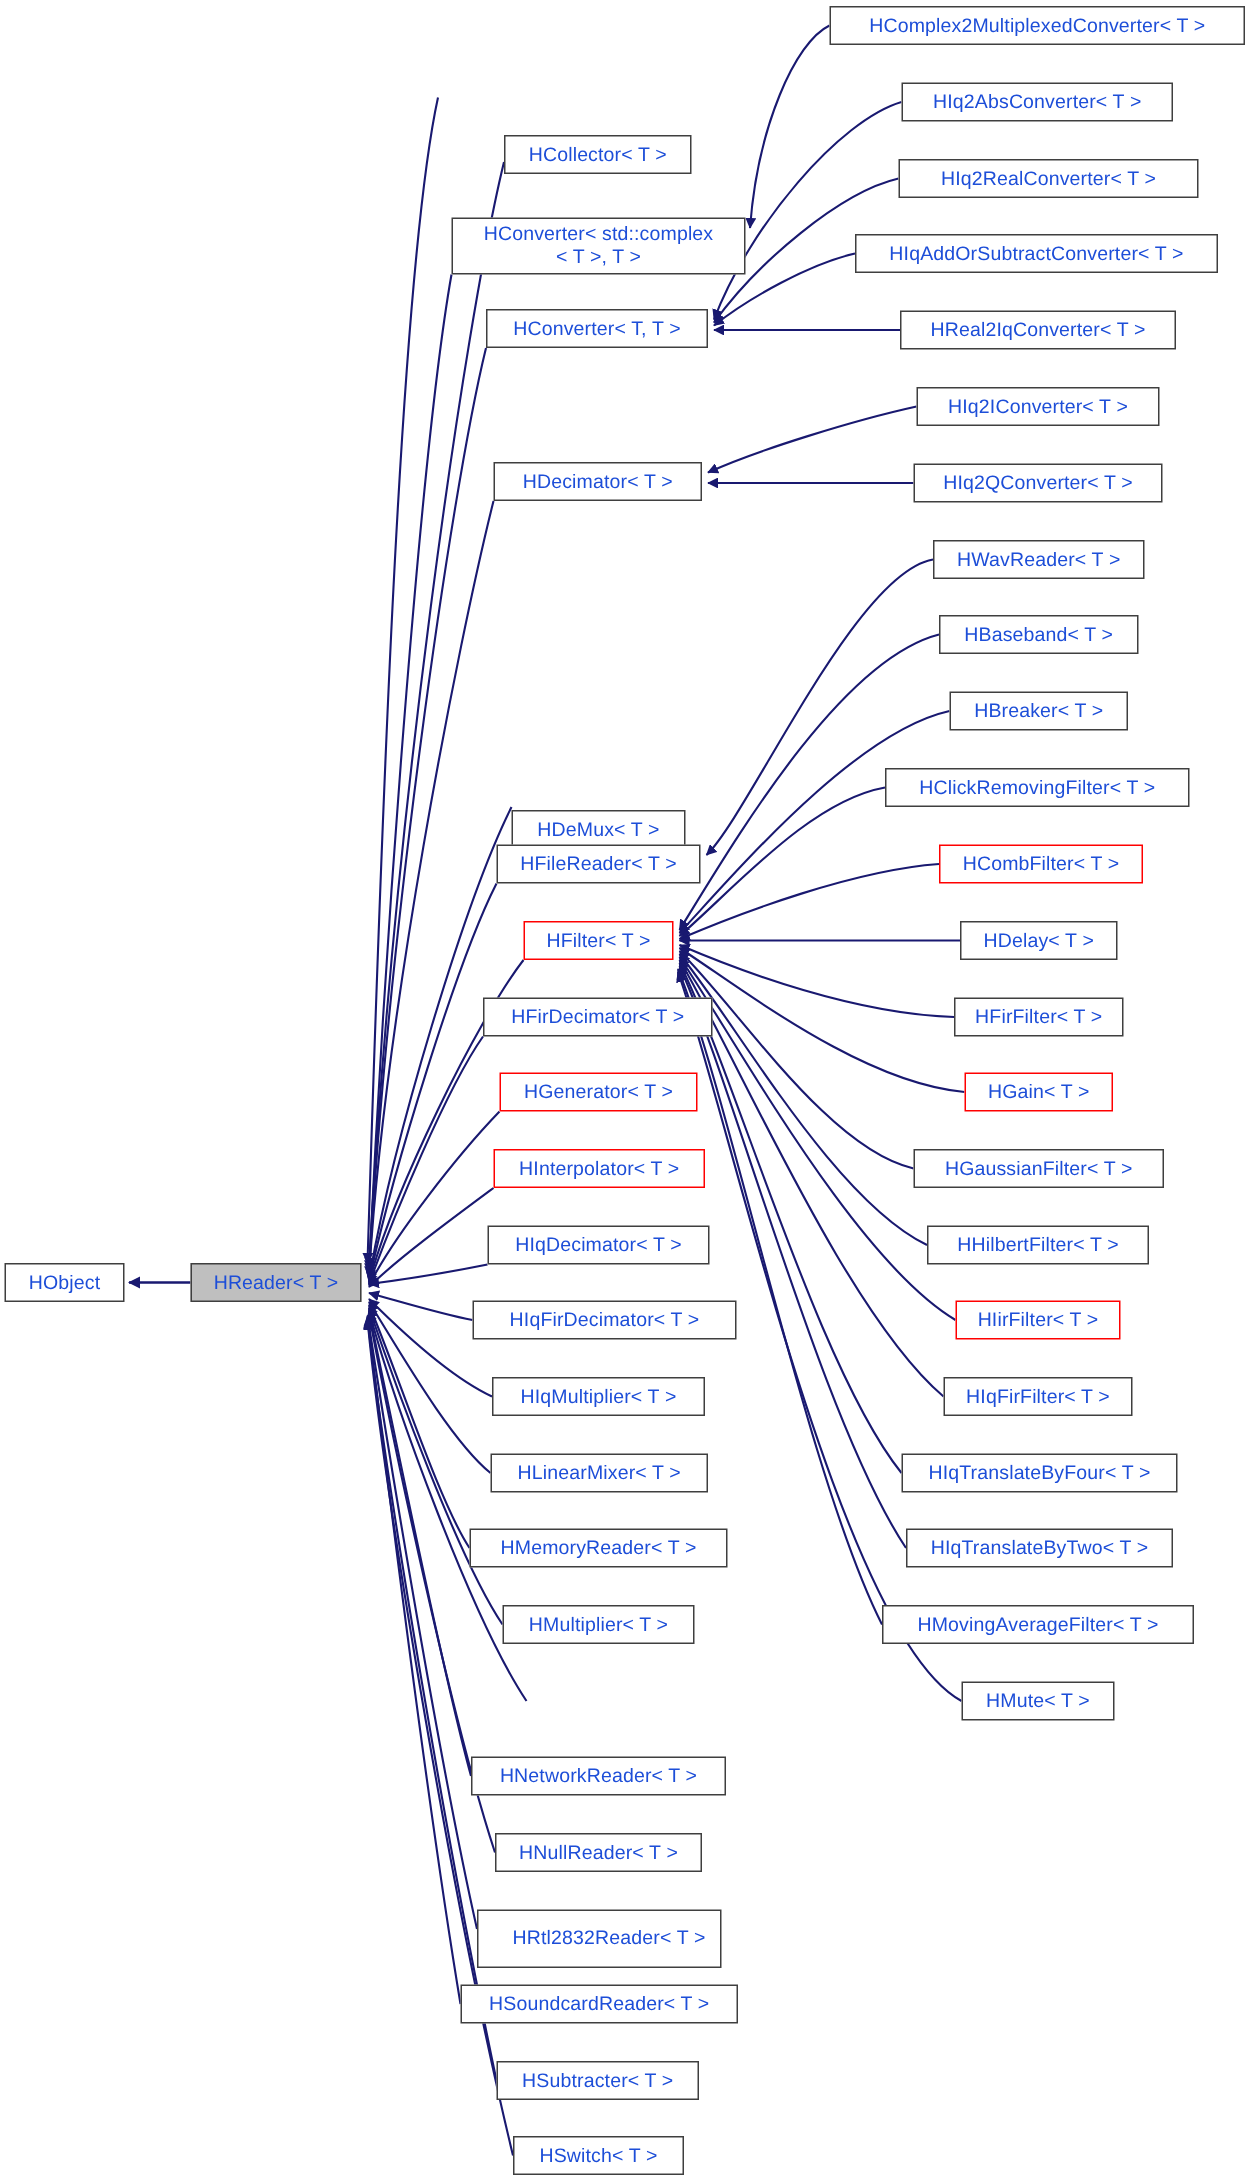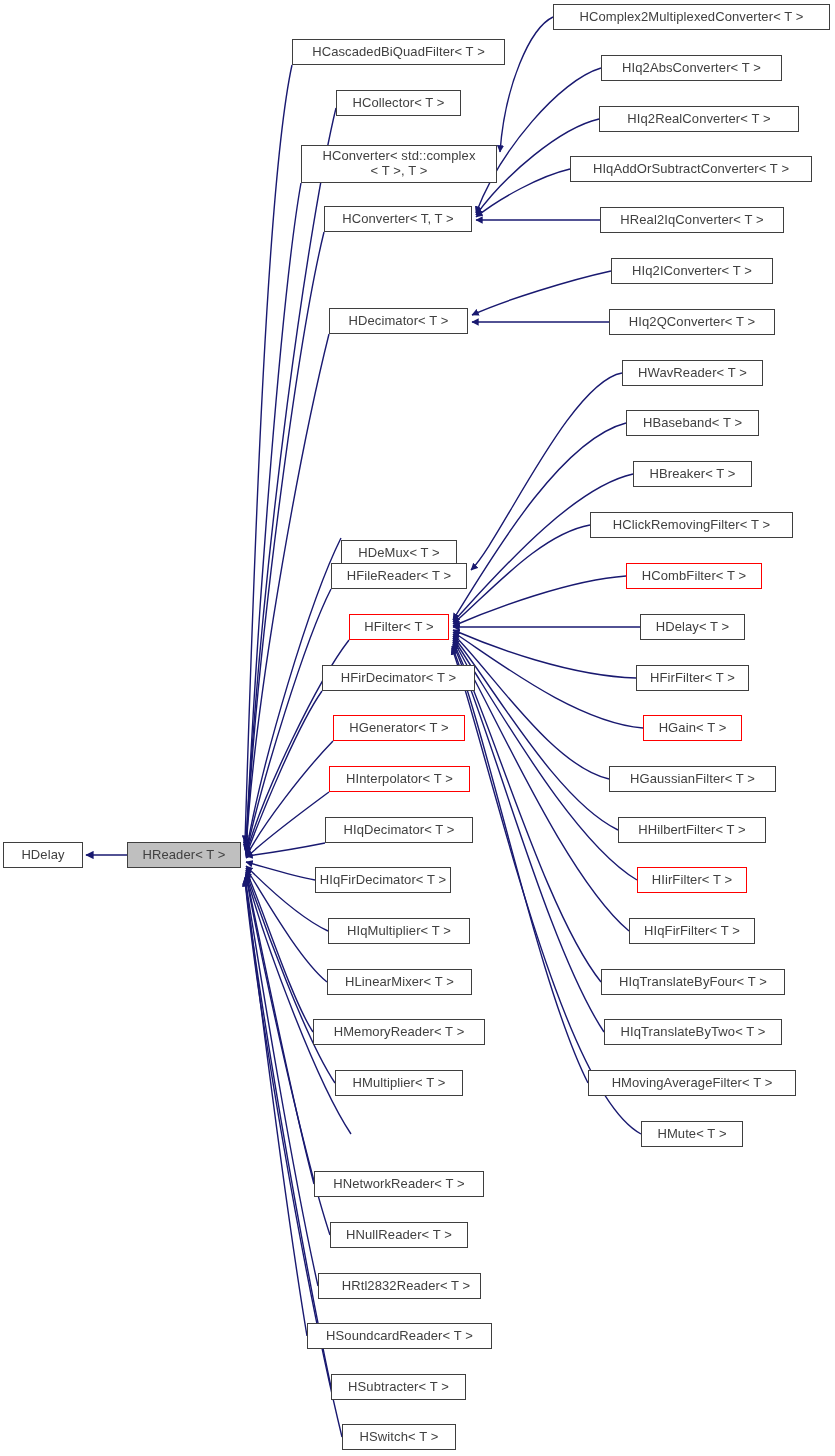--- a/index.html
+++ b/index.html
@@ -20,21 +20,21 @@
     left: 0; top: 0;
     width: 835px;
     height: 1456px;
     pointer-events: none;
   }
   .node {
     position: absolute;
     box-sizing: border-box;
     background: #ffffff;
     border: 1px solid #3f3f3f;
-    color: #404040;
+    color: #1d4ed8;
     font-size: 13px;
     line-height: 1.12;
     display: flex;
     align-items: center;
     justify-content: center;
     text-align: center;
     white-space: pre;
     letter-spacing: 0.1px;
     z-index: 5;
   }
@@ -123,44 +123,43 @@
       <path d="M 609 779 C 552 766, 492 672, 453 634"></path>
       <path d="M 618 830 C 556 800, 492 684, 453 636"></path>
       <path d="M 637 880 C 570 840, 492 696, 453 638"></path>
       <path d="M 629 931 C 564 876, 492 706, 453 640"></path>
       <path d="M 601 982 C 545 912, 490 716, 453 642"></path>
       <path d="M 604 1032 C 548 948, 490 726, 453 644"></path>
       <path d="M 588 1083 C 538 984, 488 736, 452 646"></path>
       <path d="M 641 1134 C 560 1090, 488 750, 452 648"></path>
     </g>
   </svg>
-<div class="node" style="left: 3px; top: 842px; width: 80px; height: 26px;"><span class="label">HDelay</span></div>
+<div class="node" style="left: 3px; top: 842px; width: 80px; height: 26px;"><span class="label">HObject</span></div>
     <div class="node root" style="left: 127px; top: 842px; width: 114px; height: 26px;"><span class="label">HReader&lt; T &gt;</span></div>
-    <div class="node" style="left: 292px; top: 39px; width: 213px; height: 26px;"><span class="label">HCascadedBiQuadFilter&lt; T &gt;</span></div>
     <div class="node" style="left: 336px; top: 90px; width: 125px; height: 26px;"><span class="label">HCollector&lt; T &gt;</span></div>
     <div class="node" style="left: 301px; top: 145px; width: 196px; height: 38px;"><span class="label">HConverter&lt; std::complex
 &lt; T &gt;, T &gt;</span></div>
     <div class="node" style="left: 324px; top: 206px; width: 148px; height: 26px;"><span class="label">HConverter&lt; T, T &gt;</span></div>
     <div class="node" style="left: 329px; top: 308px; width: 139px; height: 26px;"><span class="label">HDecimator&lt; T &gt;</span></div>
     <div class="node" style="left: 341px; top: 540px; width: 116px; height: 26px;"><span class="label">HDeMux&lt; T &gt;</span></div>
     <div class="node" style="left: 331px; top: 563px; width: 136px; height: 26px;"><span class="label">HFileReader&lt; T &gt;</span></div>
     <div class="node red" style="left: 349px; top: 614px; width: 100px; height: 26px;"><span class="label">HFilter&lt; T &gt;</span></div>
     <div class="node" style="left: 322px; top: 665px; width: 153px; height: 26px;"><span class="label">HFirDecimator&lt; T &gt;</span></div>
     <div class="node red" style="left: 333px; top: 715px; width: 132px; height: 26px;"><span class="label">HGenerator&lt; T &gt;</span></div>
     <div class="node red" style="left: 329px; top: 766px; width: 141px; height: 26px;"><span class="label">HInterpolator&lt; T &gt;</span></div>
     <div class="node" style="left: 325px; top: 817px; width: 148px; height: 26px;"><span class="label">HIqDecimator&lt; T &gt;</span></div>
-    <div class="node" style="left: 315px; top: 867px; width: 136px; height: 26px;"><span class="label">HIqFirDecimator&lt; T &gt;</span></div>
+    <div class="node" style="left: 315px; top: 867px; width: 176px; height: 26px;"><span class="label">HIqFirDecimator&lt; T &gt;</span></div>
     <div class="node" style="left: 328px; top: 918px; width: 142px; height: 26px;"><span class="label">HIqMultiplier&lt; T &gt;</span></div>
     <div class="node" style="left: 327px; top: 969px; width: 145px; height: 26px;"><span class="label">HLinearMixer&lt; T &gt;</span></div>
     <div class="node" style="left: 313px; top: 1019px; width: 172px; height: 26px; justify-content: center;"><span class="label">HMemoryReader&lt; T &gt;</span></div>
     <div class="node" style="left: 335px; top: 1070px; width: 128px; height: 26px;"><span class="label">HMultiplier&lt; T &gt;</span></div>
     <div class="node" style="left: 351px; top: 1172px; width: 97px; height: 20px;"><span class="label">HMux&lt; T &gt;</span></div>
     <div class="node" style="left: 314px; top: 1171px; width: 170px; height: 26px;"><span class="label">HNetworkReader&lt; T &gt;</span></div>
     <div class="node" style="left: 330px; top: 1222px; width: 138px; height: 26px;"><span class="label">HNullReader&lt; T &gt;</span></div>
-    <div class="node" style="left: 318px; top: 1273px; width: 163px; height: 26px; padding-left: 13px;"><span class="label">HRtl2832Reader&lt; T &gt;</span></div>
+    <div class="node" style="left: 318px; top: 1273px; width: 163px; height: 39px; padding-left: 13px;"><span class="label">HRtl2832Reader&lt; T &gt;</span></div>
     <div class="node" style="left: 307px; top: 1323px; width: 185px; height: 26px;"><span class="label">HSoundcardReader&lt; T &gt;</span></div>
     <div class="node" style="left: 331px; top: 1374px; width: 135px; height: 26px;"><span class="label">HSubtracter&lt; T &gt;</span></div>
     <div class="node" style="left: 342px; top: 1424px; width: 114px; height: 26px;"><span class="label">HSwitch&lt; T &gt;</span></div>
     <div class="node" style="left: 553px; top: 4px; width: 277px; height: 26px;"><span class="label">HComplex2MultiplexedConverter&lt; T &gt;</span></div>
     <div class="node" style="left: 601px; top: 55px; width: 181px; height: 26px;"><span class="label">HIq2AbsConverter&lt; T &gt;</span></div>
     <div class="node" style="left: 599px; top: 106px; width: 200px; height: 26px; justify-content: flex-end;"><span class="label">HIq2RealConverter&lt; T &gt;</span></div>
     <div class="node" style="left: 570px; top: 156px; width: 242px; height: 26px;"><span class="label">HIqAddOrSubtractConverter&lt; T &gt;</span></div>
     <div class="node" style="left: 600px; top: 207px; width: 184px; height: 26px;"><span class="label">HReal2IqConverter&lt; T &gt;</span></div>
     <div class="node" style="left: 611px; top: 258px; width: 162px; height: 26px;"><span class="label">HIq2IConverter&lt; T &gt;</span></div>
     <div class="node" style="left: 609px; top: 309px; width: 166px; height: 26px;"><span class="label">HIq2QConverter&lt; T &gt;</span></div>

